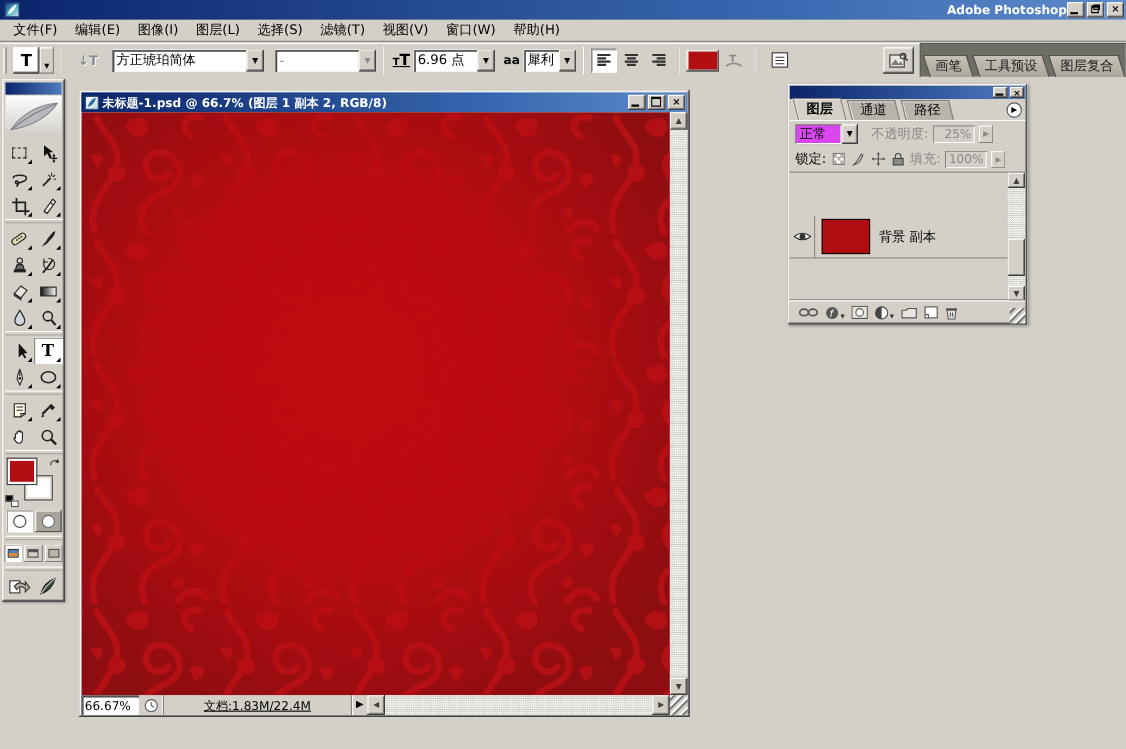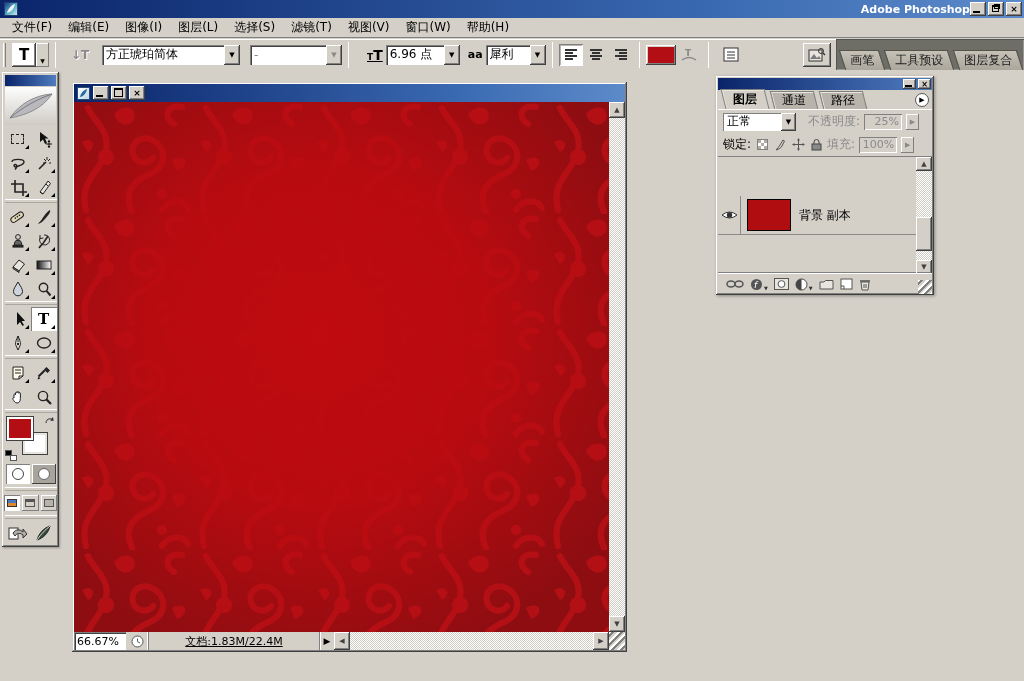--- a/index.html
+++ b/index.html
@@ -36,21 +36,21 @@
   .osep { width:1px; height:26px; background:#808080; border-right:1px solid #fff; margin:0 6px; }
   .tool-preset { display:flex; margin-left:4px; }
   .tp-face { width:24px; height:24px; display:flex; align-items:center; justify-content:center; font-size:15px; font-weight:bold; background:#fff; box-shadow: inset -1px -1px 0 #404040, inset 1px 1px 0 #fff, inset -2px -2px 0 #808080; }
   .tp-dd { width:13px; height:24px; display:flex; align-items:flex-end; justify-content:center; font-size:6px; padding-bottom:3px; }
   .orient-btn { width:24px; height:22px; margin-left:6px; display:flex; align-items:center; justify-content:center; color:#8a8a8a; font-weight:bold; font-size:12px; text-shadow:1px 1px 0 #fff; }
   .dd { display:flex; height:20px;justify-content:space-between; }
   .dd .val { display:flex; align-items:center; padding:0 4px; font-size:12px; }
   .ddb { width:16px; height:20px; display:flex; align-items:center; justify-content:center; font-size:7px; }
   .ddb.dis { color:#8a8a8a; }
   .dis-txt { color:#8a8a8a; }
-  .size-icon { font-weight:bold; margin:0 3px 0 12px;text-decoration:underline; }
+  .size-icon { font-weight:bold; margin:0 3px 0 2px;text-decoration:underline; }
   .size-icon .big { font-size:14px; }
   .size-icon .sml { font-size:9px; }
   .aa-icon { font-weight:bold; font-size:11px; margin:0 3px 0 8px; }
   .align-group { display:flex; gap:1px; }
   .abtn { width:24px; height:22px; display:flex; align-items:center; justify-content:center; }
   .abtn.on { background:#fff; box-shadow: inset 1px 1px 0 #808080, inset -1px -1px 0 #fff, inset 2px 2px 0 #b8b4ac; }
   .color-swatch { width:30px; height:20px; padding:2px; }
   .color-swatch .inner { width:100%; height:100%; }
   .warp-btn { width:26px; height:22px; display:flex; align-items:center; justify-content:center; }
   .palettes-btn { width:24px; height:20px; margin-left:4px; display:flex; align-items:center; justify-content:center; }
@@ -116,21 +116,21 @@
   .lp-titlebar { height:12px; background:linear-gradient(90deg,#0a246a,#4f7cc0); display:flex; justify-content:flex-end; align-items:center; gap:2px; padding:0 1px; }
   .pbtn { width:13px; height:10px; display:flex; align-items:center; justify-content:center; font-size:8px; font-weight:bold; position:relative; }
   .pbtn .pmin { position:absolute; left:2px; bottom:2px; width:7px; height:2px; background:#000; }
   .lp-tabs { height:20px; display:flex; align-items:flex-end; background:#d4d0c8; position:relative; border-bottom:1px solid #fff; }
   .lp-tab { height:18px; display:flex; align-items:center; padding:0 9px; font-size:12px; transform:skewX(14deg); border:1px solid #808080; border-bottom:none; margin-left:5px; background:#b8b4ac; box-shadow: inset 1px 1px 0 #e8e5de; }
   .lp-tab span { transform:skewX(-14deg); }
   .lp-tab.active { background:#d4d0c8; font-weight:bold; height:20px; }
   .lp-menu-btn { position:absolute; right:3px; top:3px; width:14px; height:14px; border-radius:50%; background:#fff; border:1px solid #555; display:flex; align-items:center; justify-content:center; font-size:7px; }
   .lp-row { height:23px; display:flex; align-items:center; padding:0 5px; gap:4px; }
   .lp-dd { display:flex; height:18px; }
-  .lp-dd .val { display:flex; align-items:center; padding:0 4px; width:58px; font-size:12px; background:#ffffff; box-shadow: inset 1px 1px 0 #808080, inset -1px -1px 0 #fff; }
+  .lp-dd .val { display:flex; align-items:center; padding:0 4px; width:42px; font-size:12px; background:#d946ef; box-shadow: inset 1px 1px 0 #808080, inset -1px -1px 0 #fff; }
   .lp-dd .ddb { height:18px; width:15px; }
   .lp-lbl { font-size:12px; white-space:nowrap; }
   .lp-lbl.dis { color:#8a8a8a; }
   .lp-valbox { width:38px; height:16px; display:flex; align-items:center; justify-content:flex-end; padding:0 3px; font-size:11px; color:#8a8a8a; background:#d4d0c8; box-shadow: inset 1px 1px 0 #808080, inset -1px -1px 0 #fff; }
   .lp-spin { width:13px; height:16px; display:flex; align-items:center; justify-content:center; font-size:7px; color:#8a8a8a; }
   .lock-ico { width:14px; height:13px; display:flex; align-items:center; justify-content:center; }
   .checker { width:11px; height:11px; border:1px solid #808080; background: repeating-conic-gradient(#fff 0 25%, #b0aca4 0 50%) 0 0 / 6px 6px; }
   .lp-list { position:relative; height:117px; border-top:1px solid #808080; border-bottom:1px solid #808080; background:#d4d0c8; }
   .layer-row { position:absolute; left:0; width:199px; height:39px; border-bottom:1px solid #8a8a8a; display:flex; align-items:center; }
   .eye-cell { width:23px; height:39px; border-right:1px solid #8a8a8a; display:flex; align-items:center; justify-content:center; }
@@ -203,21 +203,21 @@
       <div class="ddb bu dis">▼</div>
     </div>
     <div class="osep"></div>
     <div class="size-icon"><span class="sml">T</span><span class="big">T</span></div>
     <div class="dd">
       <div class="val fld" style="width:58px">6.96 点</div>
       <div class="ddb bu">▼</div>
     </div>
     <div class="aa-icon">aa</div>
     <div class="dd">
-      <div class="val fld" style="width:44px">犀利</div>
+      <div class="val fld" style="width:32px">犀利</div>
       <div class="ddb bu">▼</div>
     </div>
     <div class="osep"></div>
     <div class="align-group">
       <div class="abtn on">
         <svg width="14" height="13">
             <g stroke="#333" stroke-width="2">
               <line x1="1" y1="2" x2="13" y2="2"></line>
               <line x1="1" y1="5" x2="9" y2="5"></line>
               <line x1="1" y1="8" x2="13" y2="8"></line>
@@ -516,20 +516,21 @@
     </div>
   </div>
 
   <div class="doc-window">
     <div class="doc-titlebar">
       <div class="doc-icon">
         <svg width="11" height="11" viewBox="0 0 12 12">
             <path d="M10 1 C6 2 3 6 2 10 C6 9 9 6 10 1 Z" fill="#2a6aa0"></path>
           </svg>
       </div>
+      <div class="doc-title">未标题-1.psd @ 66.7% (图层 1 副本 2, RGB/8)</div>
       <div class="win-controls">
         <div class="wbtn bu">
             <span class="glyph-min"></span>
           </div>
         <div class="wbtn bu">
             <span style="position:absolute;left:3px;top:2px;width:9px;height:9px;border:1px solid #000;border-top-width:2px"></span>
           </div>
         <div class="wbtn bu">
             <span>×</span>
           </div>

